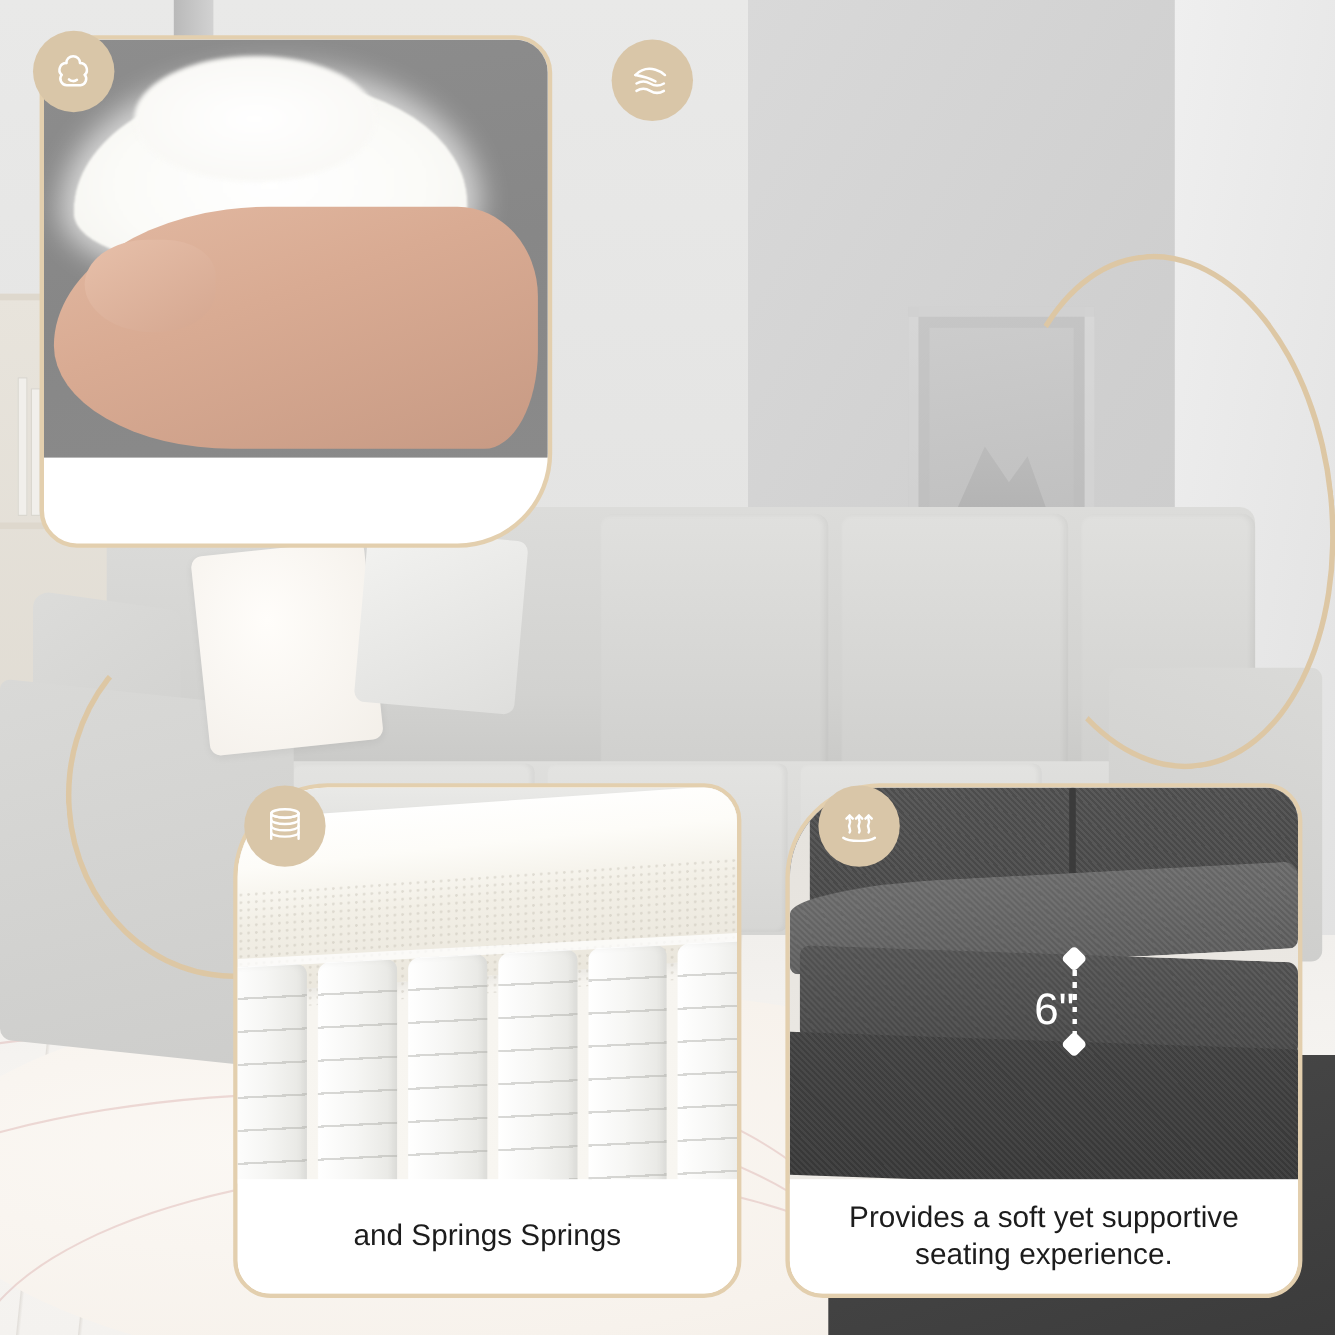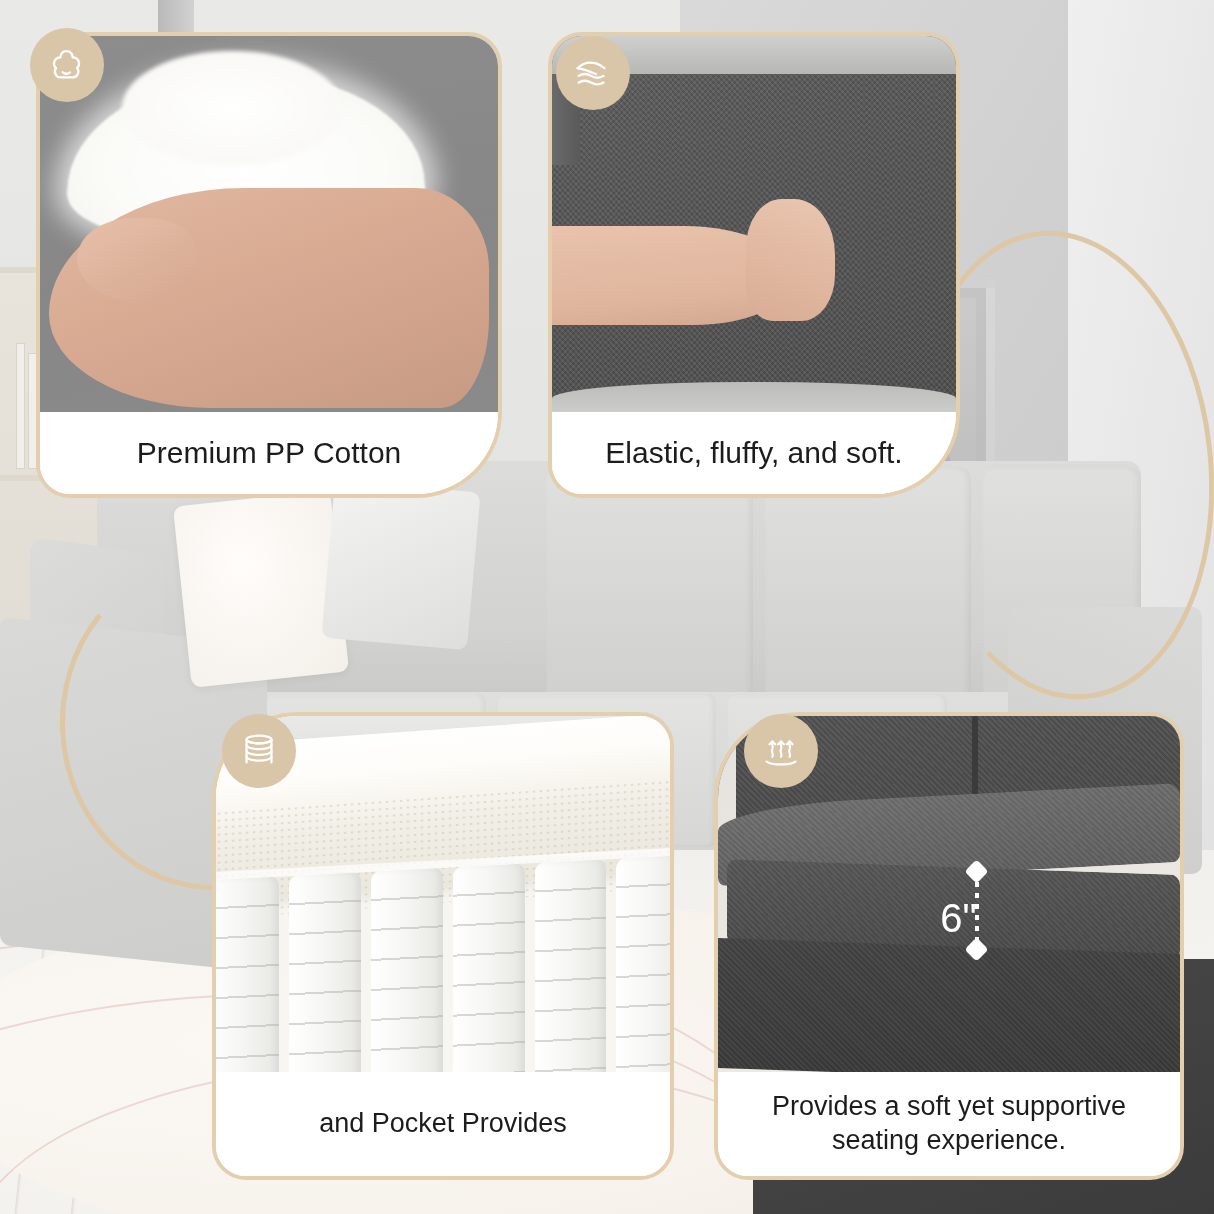--- a/index.html
+++ b/index.html
@@ -276,46 +276,31 @@
   <div class="arc arc-right"></div>
   <div class="arc arc-left"></div>
 
   <div class="card c1">
     <div class="photo p1">
       <div class="cotton"></div>
       <div class="cotton2"></div>
       <div class="hand1"></div>
       <div class="thumb1"></div>
     </div>
-    <div class="cap">
-      <span>Premium PP Cotton</span>
-    </div>
   </div>
   <div class="badge" style="left:30px;top:28px;">
     <svg viewBox="0 0 48 48" fill="none" stroke="#ffffff" stroke-width="2.4" stroke-linecap="round" stroke-linejoin="round">
       <path d="M17 16a6.5 6.5 0 0 1 13 0"></path>
       <path d="M30 16a6.5 6.5 0 0 1 4.5 11.2"></path>
       <path d="M17 16a6.5 6.5 0 0 0-4.5 11.2"></path>
       <path d="M12.5 27.2A6.2 6.2 0 0 0 17.5 37h13a6.2 6.2 0 0 0 4-10"></path>
       <path d="M19.5 31.5c1.8 2 5.4 2.2 7.6.3"></path>
     </svg>
   </div>
 
-  <div class="card c2">
-    <div class="photo p2">
-      <div class="c2-top"></div>
-      <div class="c2-seam"></div>
-      <div class="arm2"></div>
-      <div class="fist2"></div>
-      <div class="c2-bottom"></div>
-    </div>
-    <div class="cap">
-      <span>Elastic, fluffy, and soft.</span>
-    </div>
-  </div>
   <div class="badge" style="left:556px;top:36px;">
     <svg viewBox="0 0 48 48" fill="none" stroke="#ffffff" stroke-width="2.4" stroke-linecap="round" stroke-linejoin="round">
       <path d="M8 19c5-5 12-7 19-5 4 1.2 7 3 9 5"></path>
       <path d="M8 19c6 1 13 3 19 6"></path>
       <path d="M9 27c4-2.4 9-2.4 13 0 4 2.4 9 2.4 13 0"></path>
       <path d="M9 34c4-2.4 9-2.4 13 0 4 2.4 9 2.4 13 0"></path>
     </svg>
   </div>
 
   <div class="card c3">
@@ -326,21 +311,21 @@
         <div class="coil"></div>
           <div class="coil"></div>
           <div class="coil"></div>
         <div class="coil"></div>
           <div class="coil"></div>
           <div class="coil"></div>
       </div>
       <div class="springs-film"></div>
     </div>
     <div class="cap">
-      <span>and Pocket Provides</span>
+      <span>and Springs Springs</span>
     </div>
   </div>
   <div class="badge" style="left:222px;top:714px;">
     <svg viewBox="0 0 48 48" fill="none" stroke="#ffffff" stroke-width="2.3" stroke-linecap="round" stroke-linejoin="round">
       <ellipse cx="24" cy="12" rx="13" ry="4"></ellipse>
       <path d="M11 12c0 2.2 5.8 4 13 4s13-1.8 13-4"></path>
       <path d="M11 18c0 2.2 5.8 4 13 4s13-1.8 13-4"></path>
       <path d="M11 24c0 2.2 5.8 4 13 4s13-1.8 13-4"></path>
       <path d="M11 30c0 2.2 5.8 4 13 4s13-1.8 13-4"></path>
       <path d="M11 12v24M37 12v24"></path>

